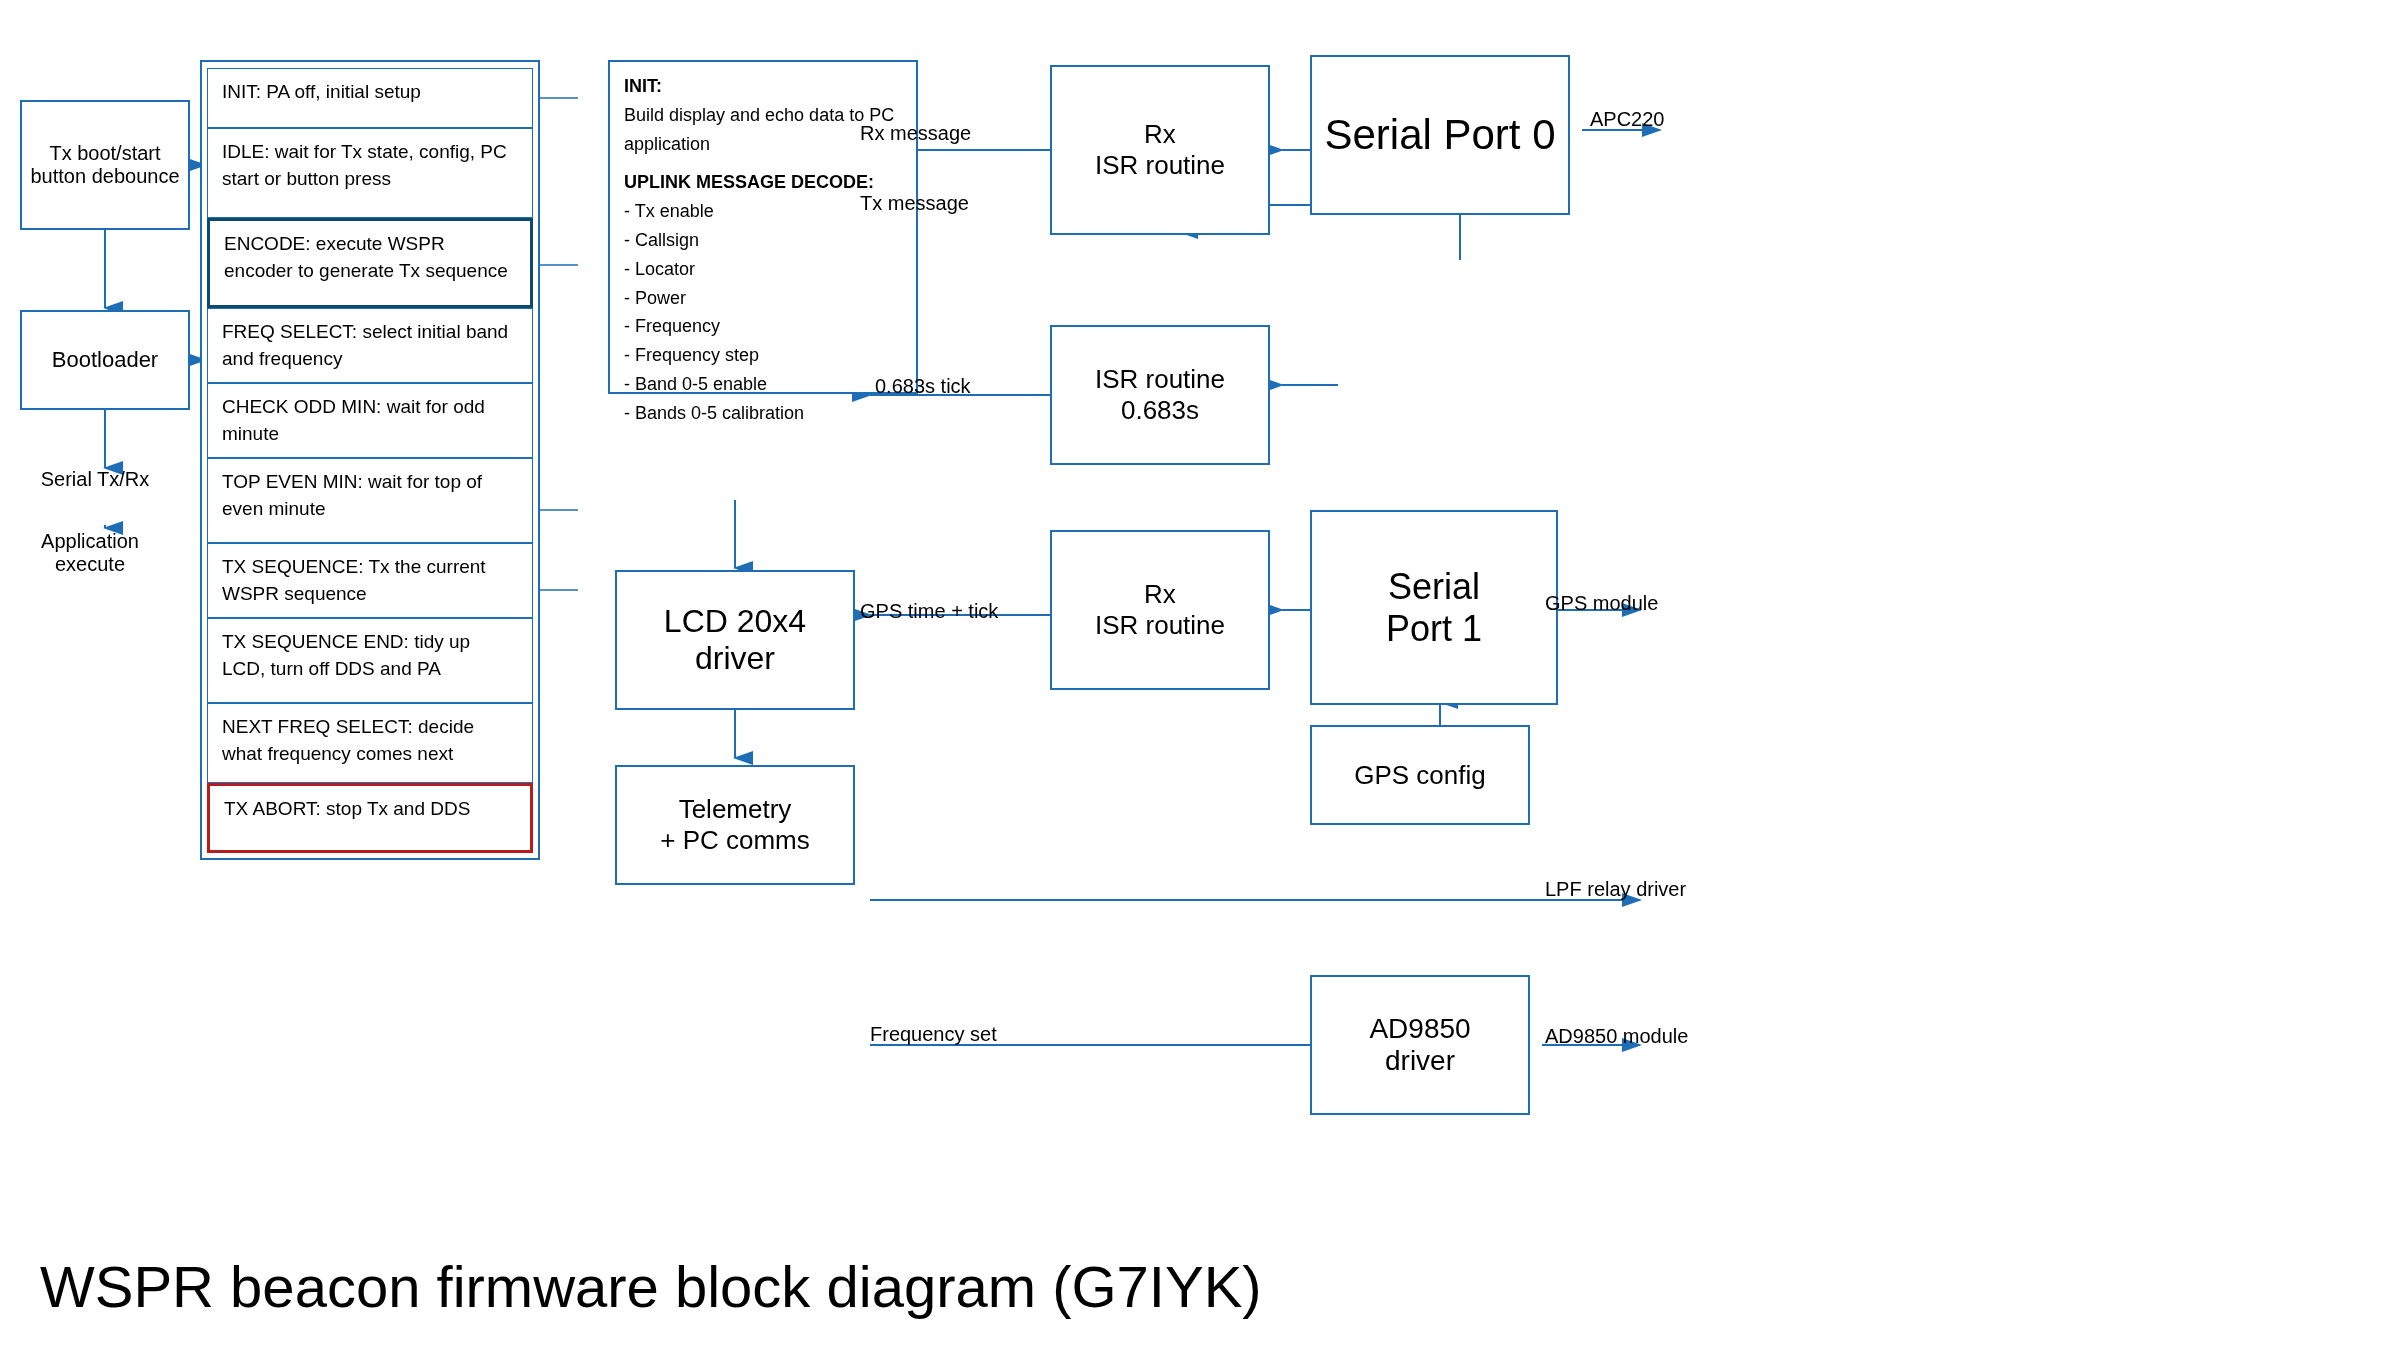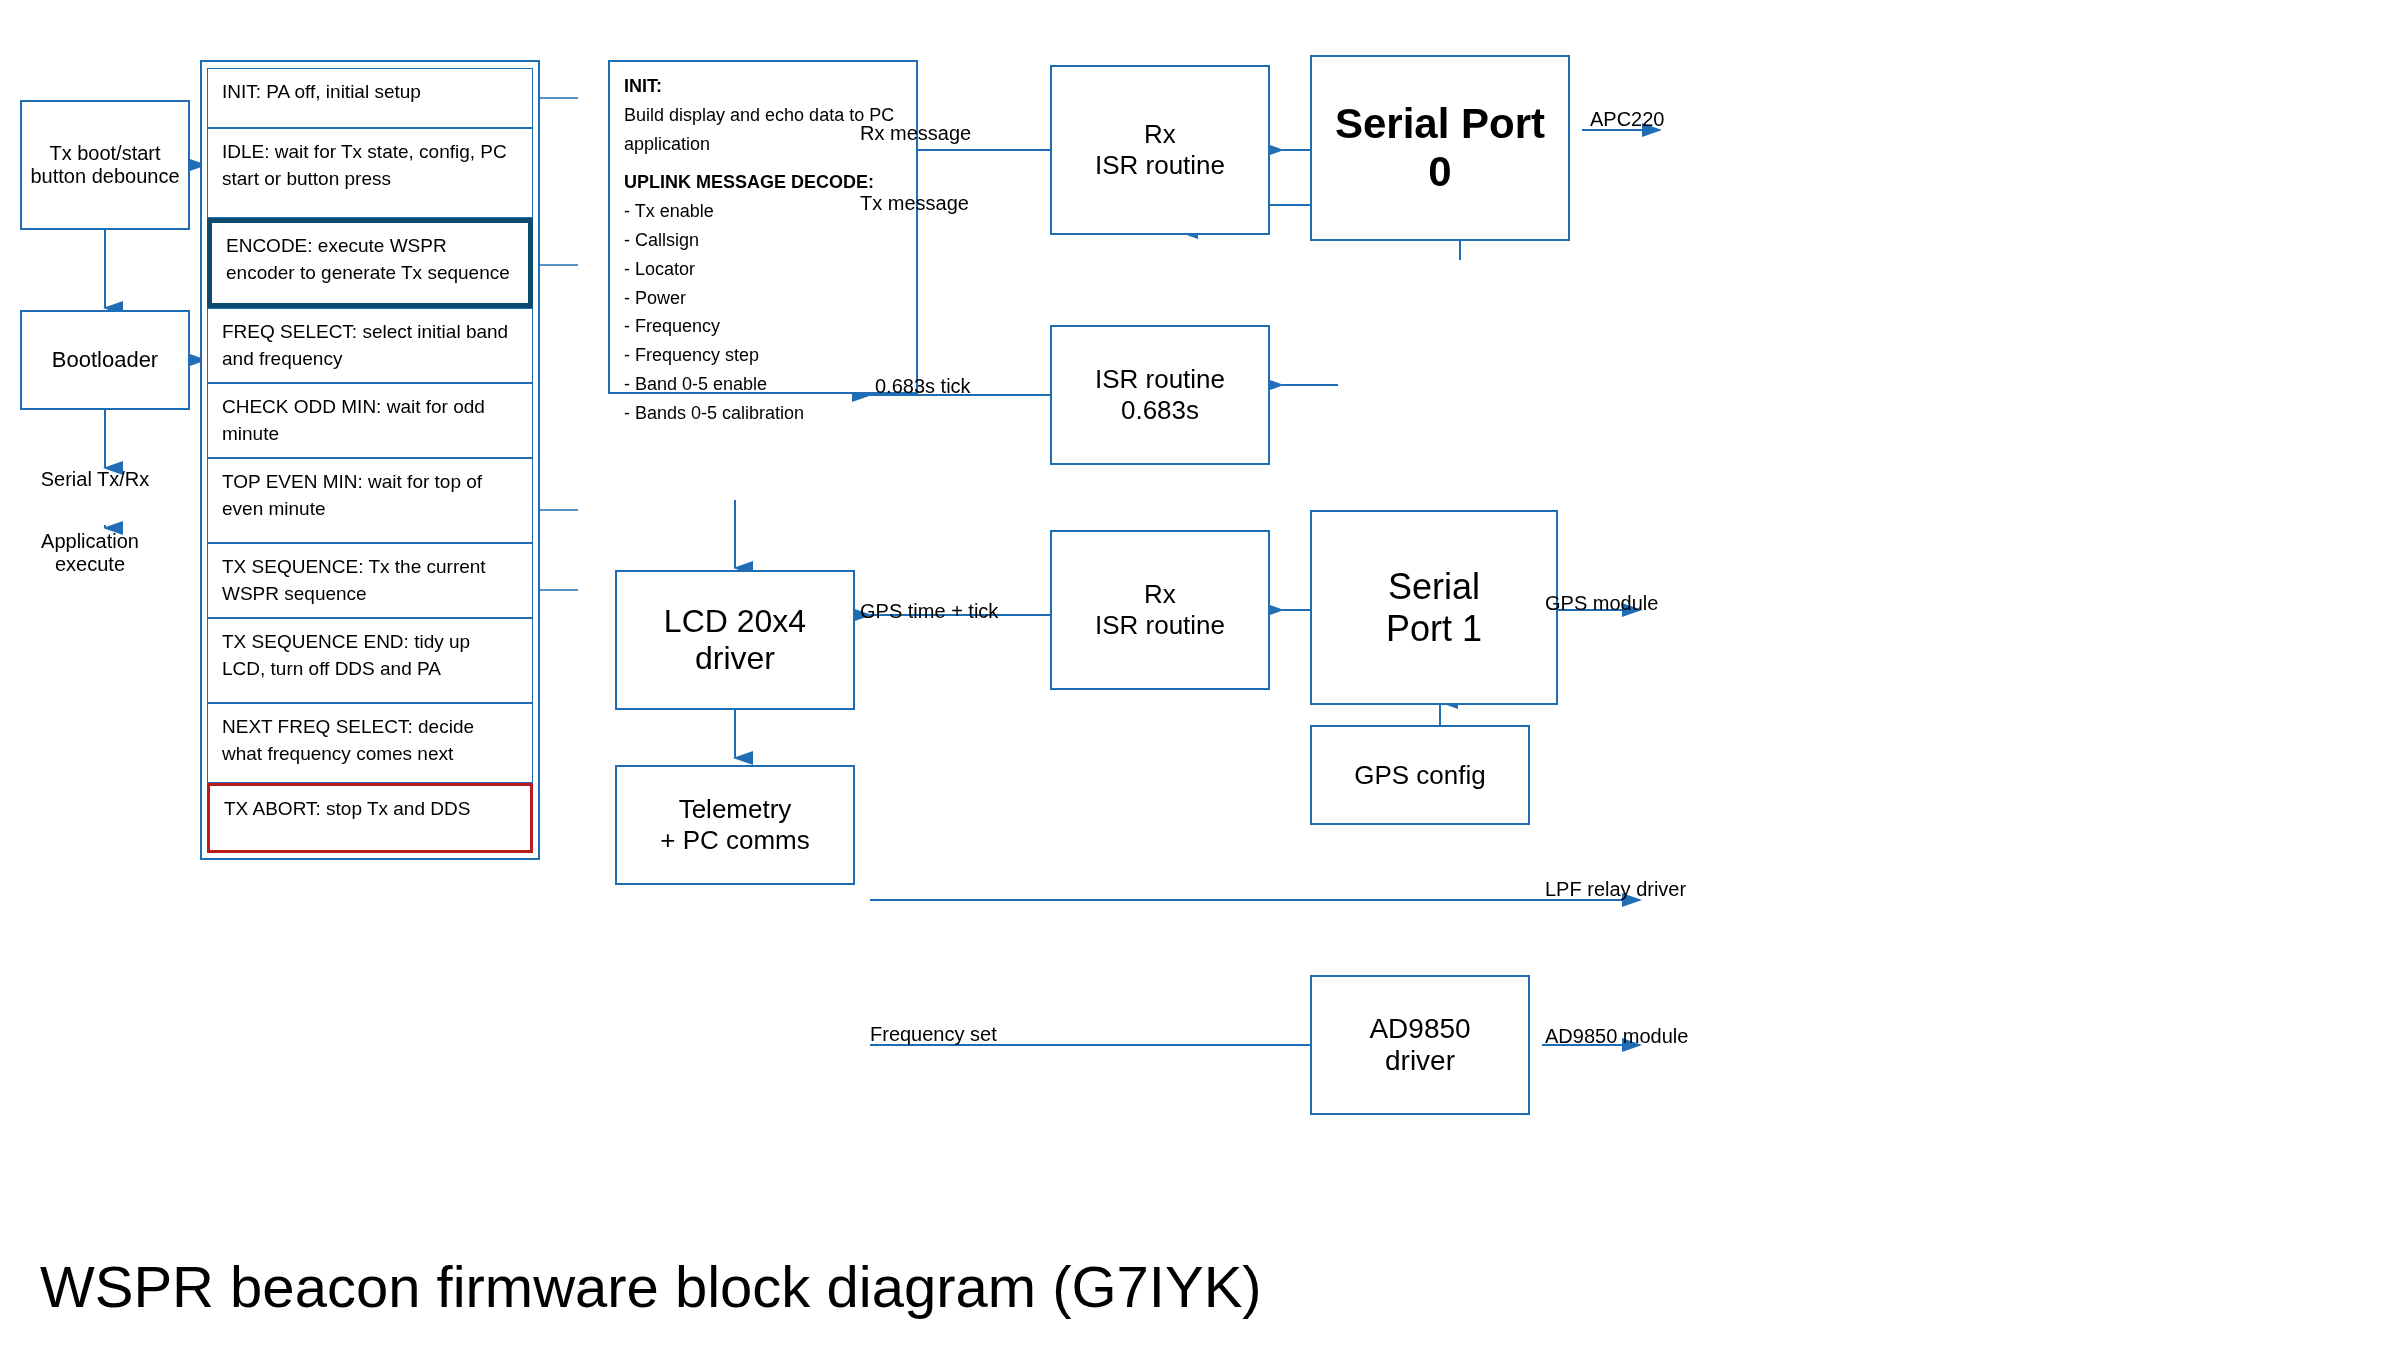--- a/index.html
+++ b/index.html
@@ -173,21 +173,21 @@
   <div class="box" style="left:200px;top:60px;width:340px;height:800px;padding:0;"></div>
 
   <div class="box box-left" style="left:207px;top:68px;width:326px;height:60px;border:1px solid #1f6eb5;">
     <span>INIT: PA off, initial setup</span>
   </div>
 
   <div class="box box-left" style="left:207px;top:128px;width:326px;height:90px;border:1px solid #1f6eb5;">
     <span>IDLE: wait for Tx state, config, PC start or button press</span>
   </div>
 
-  <div class="box box-left" style="left:207px;top:218px;width:326px;height:90px;border:5px solid #0c4a6e;">
+  <div class="box box-left" style="left:207px;top:218px;width:326px;height:90px;border:3px solid #0c4a6e;">
     <span>ENCODE: execute WSPR encoder to generate Tx sequence</span>
   </div>
 
   <div class="box box-left" style="left:207px;top:308px;width:326px;height:75px;border:1px solid #1f6eb5;">
     <span>FREQ SELECT: select initial band and frequency</span>
   </div>
 
   <div class="box box-left" style="left:207px;top:383px;width:326px;height:75px;border:1px solid #1f6eb5;">
     <span>CHECK ODD MIN: wait for odd minute</span>
   </div>
@@ -234,21 +234,21 @@
   </div>
 
   <div class="box box-large-text" style="left:615px;top:765px;width:240px;height:120px;font-size:26px;">
     <span>Telemetry<br>+ PC comms</span>
   </div>
 
   <div class="box" style="left:1050px;top:65px;width:220px;height:170px;font-size:26px;">
     <span>Rx<br>ISR routine</span>
   </div>
 
-  <div class="box box-large-text" style="left:1310px;top:55px;width:260px;height:186px;font-size:42px;font-weight:700;">
+  <div class="box box-large-text" style="left:1310px;top:55px;width:260px;height:160px;font-size:42px;font-weight:400;">
     <span>Serial Port 0</span>
   </div>
 
   <div class="box" style="left:1050px;top:325px;width:220px;height:140px;font-size:26px;">
     <span>ISR routine<br>0.683s</span>
   </div>
 
 
   <div class="box" style="left:1050px;top:530px;width:220px;height:160px;font-size:26px;">
     <span>Rx<br>ISR routine</span>

